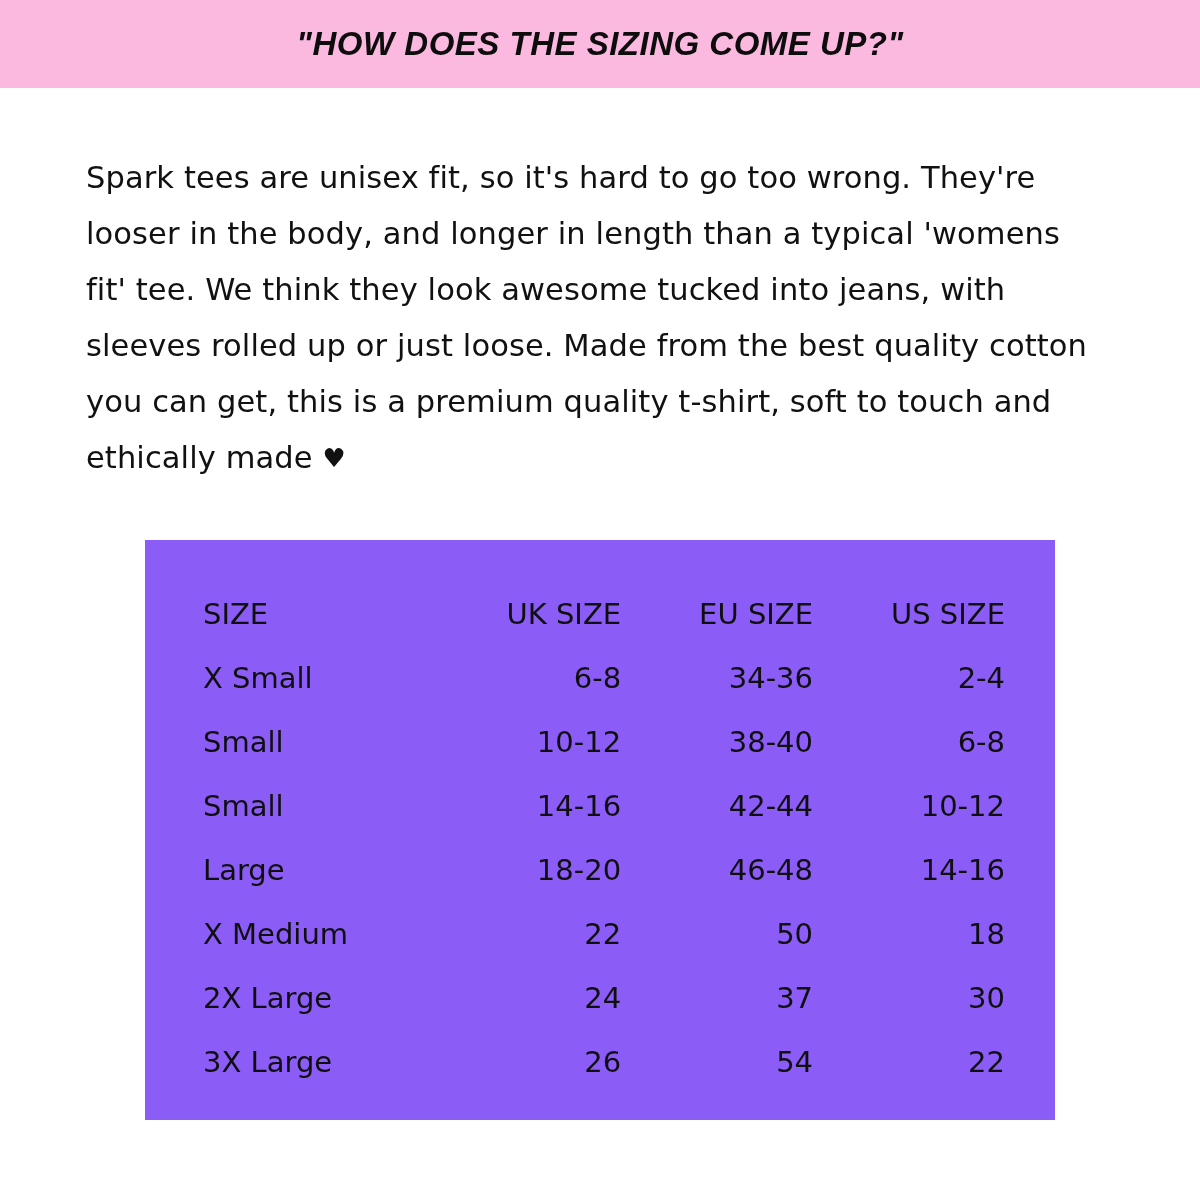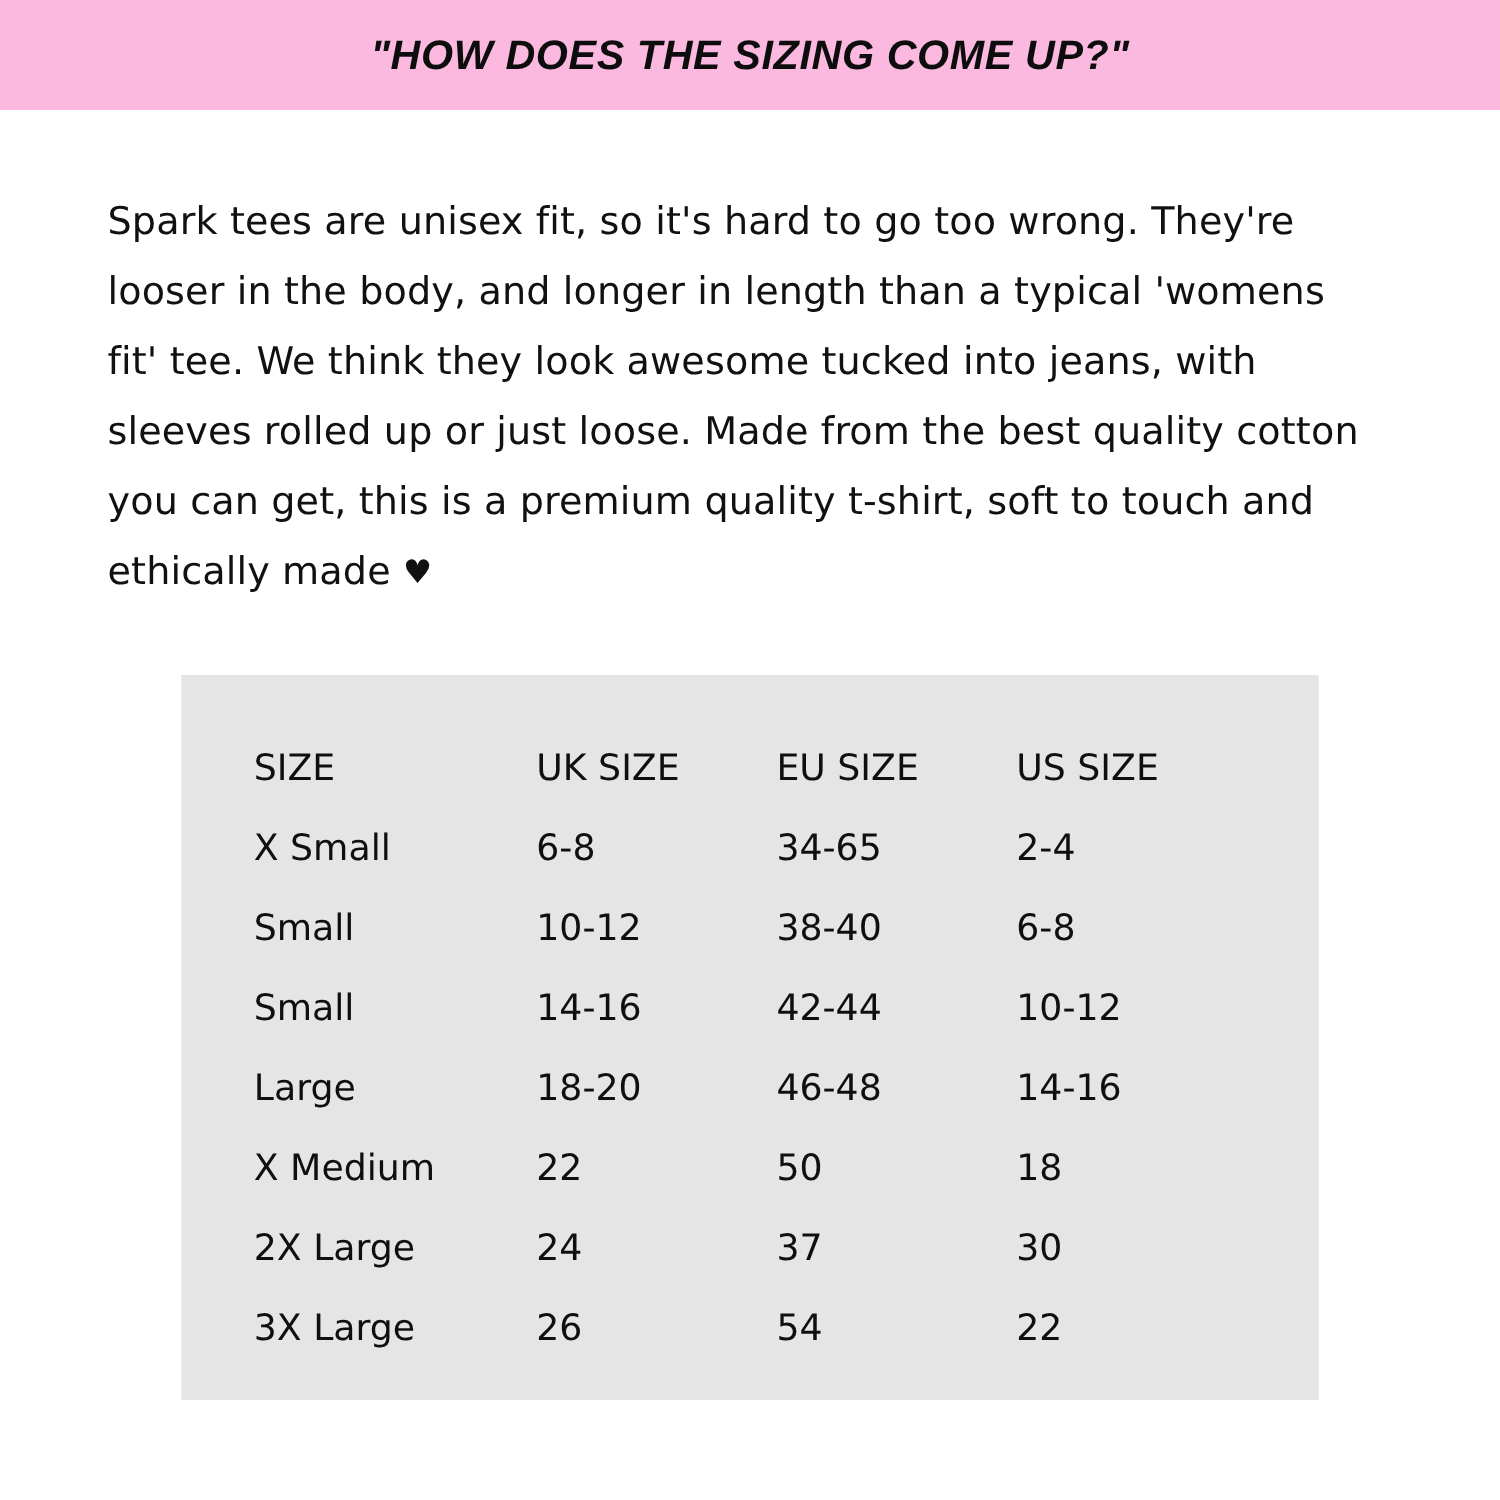--- a/index.html
+++ b/index.html
@@ -53,21 +53,21 @@
     font-size: 26px;
     vertical-align: 1px;
   }
   
   .size-table-wrap {
     position: absolute;
     left: 145px;
     top: 540px;
     width: 910px;
     height: 580px;
-    background: #e5e5e5;
+    background: #8b5cf6;
     box-sizing: border-box;
     padding: 42px 50px 30px 50px;
   }
   table.size-table {
     width: 100%;
     border-collapse: collapse;
     font-family: "DejaVu Sans", sans-serif;
   }
   table.size-table th,
   table.size-table td {
@@ -81,21 +81,21 @@
     white-space: nowrap;
   }
   table.size-table th.col-size,
   table.size-table td.col-size {
     text-align: left;
     width: 250px;
     padding-left: 8px;
   }
   table.size-table th.col-num,
   table.size-table td.col-num {
-    text-align: left;
+    text-align: right;
     width: 215px;
   }
   table.size-table thead th {
     font-size: 29px;
   }
 </style>
 </head>
 <body>
 
 <div class="page">
@@ -116,21 +116,21 @@
           <th class="col-size">SIZE</th>
           <th class="col-num">UK SIZE</th>
           <th class="col-num">EU SIZE</th>
           <th class="col-num">US SIZE</th>
         </tr>
       </thead>
       <tbody>
         <tr>
           <td class="col-size">X Small</td>
           <td class="col-num">6-8</td>
-          <td class="col-num">34-65</td>
+          <td class="col-num">34-36</td>
           <td class="col-num">2-4</td>
         </tr>
         <tr>
           <td class="col-size">Small</td>
           <td class="col-num">10-12</td>
           <td class="col-num">38-40</td>
           <td class="col-num">6-8</td>
         </tr>
         <tr>
           <td class="col-size">Small</td>

